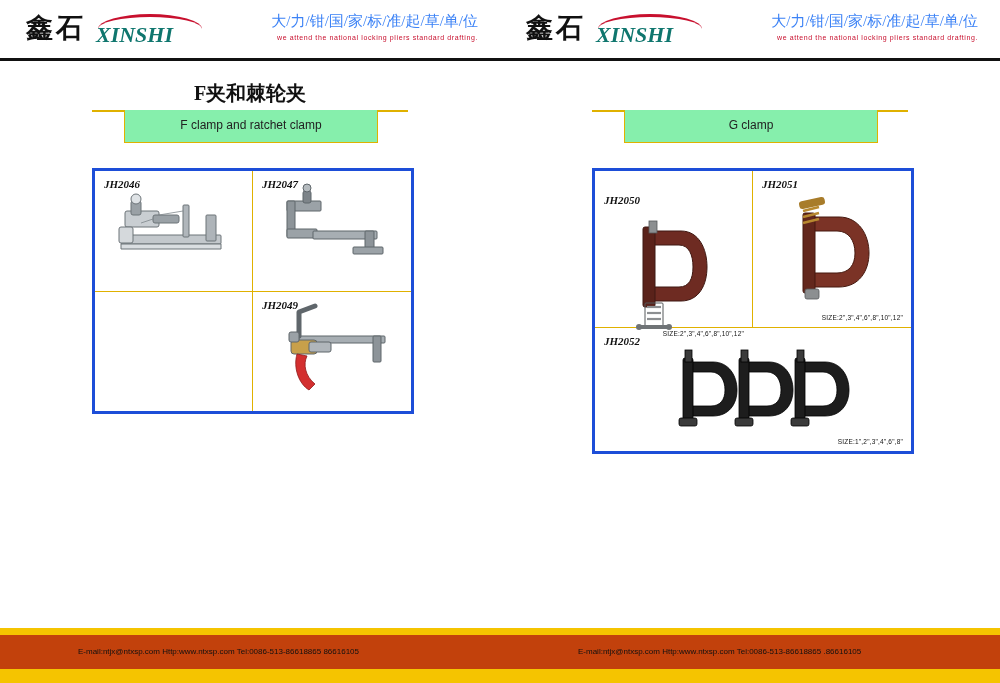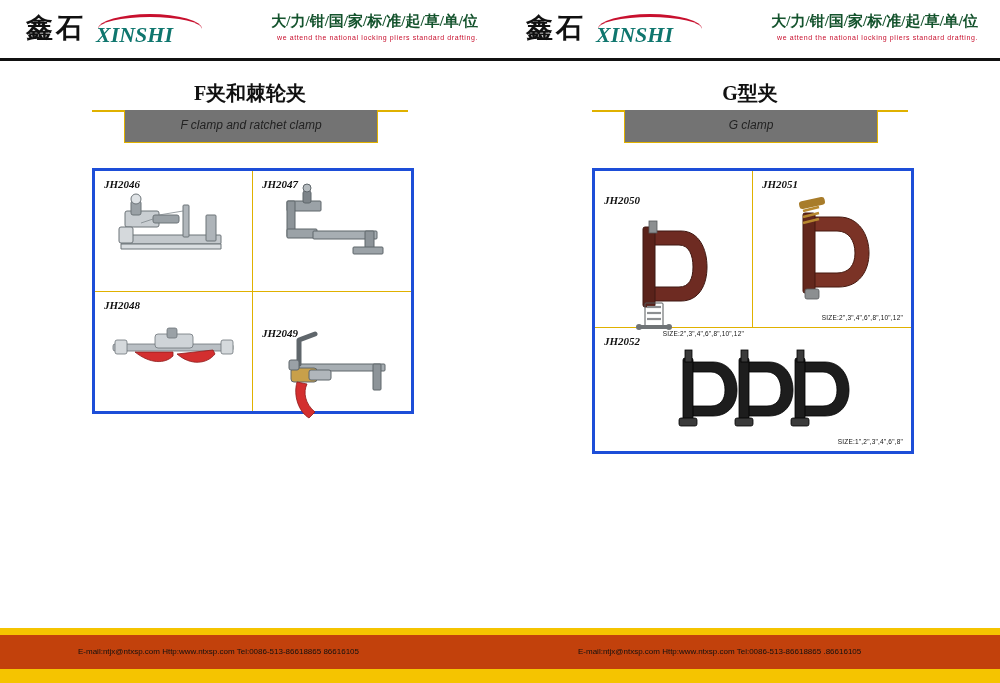--- a/index.html
+++ b/index.html
@@ -79,22 +79,22 @@
     color: #0f766e;
     letter-spacing: 0px;
     text-align: right;
   }
   .slogan-cn {
     position: absolute;
     right: 22px;
     top: 12px;
     font-family: "Liberation Serif", serif;
     font-size: 15px;
-    font-weight: bold;
-    color: #14532d;
+    font-weight: normal;
+    color: #3b82f6;
     letter-spacing: 0px;
     white-space: nowrap;
   }
   .slogan-en {
     position: absolute;
     right: 22px;
     top: 34px;
     font-size: 7px;
     color: #c8102e;
     letter-spacing: 0.6px;
@@ -131,22 +131,21 @@
     background: #e0b100;
   }
   .subtitle-box {
     position: absolute;
     top: 52px;
     left: 124px;
     width: 252px;
     height: 32px;
     border: 1px solid #e0b100;
     border-top: none;
-    background: #737373;
-    font-style: italic;
+    background: #86efac;
   }
   .subtitle-box .txt {
     position: absolute;
     left: 0;
     top: 8px;
     width: 252px;
     text-align: center;
     font-size: 12px;
     color: #222;
   }
@@ -309,58 +308,41 @@
               <circle cx="54" cy="17" r="4" fill="#b5bbbf"></circle>
               <rect x="60" y="60" width="64" height="8" rx="1" fill="#a7aeb3"></rect>
               <rect x="112" y="60" width="9" height="22" rx="1" fill="#8d9499"></rect>
               <rect x="100" y="76" width="30" height="7" rx="1" fill="#9ba2a7"></rect>
             </g>
           </svg>
         </div>
         <div class="code">JH2047</div>
       </div>
 
-      <div class="cell" style="left:0; top:121px; width:157px; height:119px;">
-        <div class="art">
-          <svg viewBox="0 0 157 119" width="157" height="119">
-            <g>
-              <rect x="18" y="52" width="120" height="7" rx="2" fill="#b9bfc4" stroke="#6d7479" stroke-width="0.8"></rect>
-              <rect x="60" y="42" width="38" height="14" rx="3" fill="#cfd4d8" stroke="#6d7479" stroke-width="0.8"></rect>
-              <path d="M40 60 C55 72, 70 72, 78 64 L78 60 Z" fill="#d32f2f" stroke="#8e1c1c" stroke-width="0.8"></path>
-              <path d="M82 62 C96 74, 112 72, 120 62 L118 58 Z" fill="#d32f2f" stroke="#8e1c1c" stroke-width="0.8"></path>
-              <rect x="72" y="36" width="10" height="10" rx="2" fill="#9aa1a6" stroke="#6d7479" stroke-width="0.8"></rect>
-              <rect x="20" y="48" width="12" height="14" rx="2" fill="#d5d9dc" stroke="#6d7479" stroke-width="0.8"></rect>
-              <rect x="126" y="48" width="12" height="14" rx="2" fill="#d5d9dc" stroke="#6d7479" stroke-width="0.8"></rect>
-            </g>
-          </svg>
-        </div>
-        <div class="code">JH2048</div>
-      </div>
-
-      <div class="cell" style="left:158px; top:121px; width:158px; height:119px;margin-top:28px;">
+
+      <div class="cell" style="left:158px; top:121px; width:158px; height:119px;">
         <div class="art">
           <svg viewBox="0 0 158 119" width="158" height="119">
             <g stroke="#5f666b" stroke-width="1">
               <rect x="46" y="44" width="86" height="7" rx="1" fill="#a7aeb3"></rect>
               <rect x="120" y="44" width="8" height="26" rx="1" fill="#8d9499"></rect>
               <path d="M46 44 L46 20 L62 14" fill="none" stroke="#5f666b" stroke-width="5" stroke-linecap="round" stroke-linejoin="round"></path>
               <rect x="38" y="48" width="26" height="14" rx="3" fill="#c8a04a"></rect>
               <rect x="56" y="50" width="22" height="10" rx="2" fill="#b0b6bb"></rect>
               <path d="M44 62 C40 76, 46 92, 56 98 L62 92 C52 84, 50 72, 54 64 Z" fill="#d32f2f" stroke="#8e1c1c" stroke-width="0.8"></path>
               <rect x="36" y="40" width="10" height="10" rx="2" fill="#9aa1a6"></rect>
             </g>
           </svg>
         </div>
         <div class="code">JH2049</div>
       </div>
     </div>
   </div>
 
   <div class="panel right">
-    <div class="panel-title">G型夹</div>
     <div class="title-rule"></div>
     <div class="subtitle-box">
       <div class="txt">G clamp</div>
     </div>
 
     <div class="grid" style="left:92px; top:110px; width:316px; height:280px;">
       <div class="vline" style="left:157px; top:0; width:1px; height:156px;"></div>
       <div class="hline" style="left:0; top:156px; width:316px; height:1px;"></div>
 
       <div class="cell" style="left:0; top:16px; width:157px; height:156px;">

